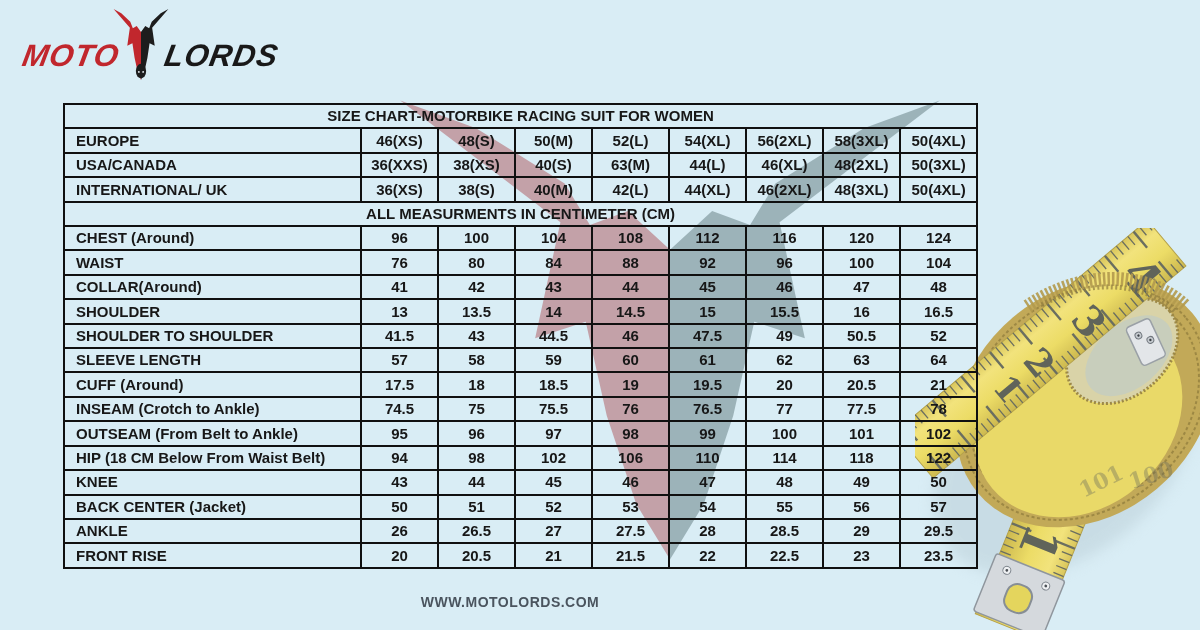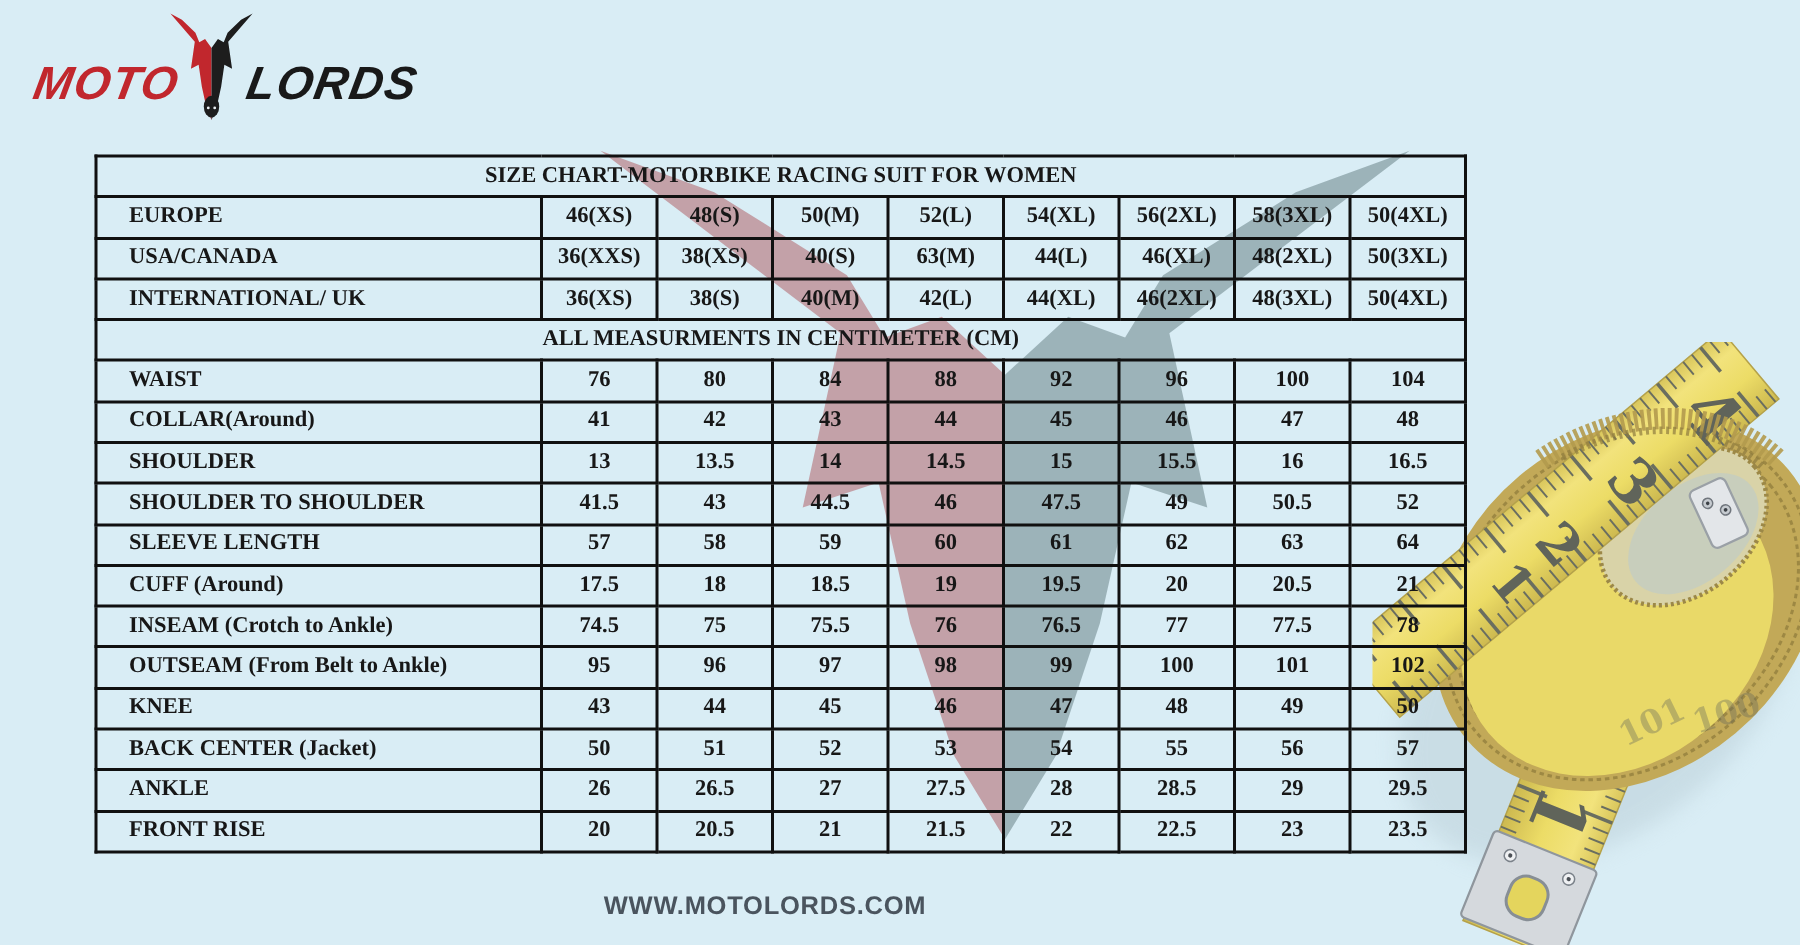--- a/index.html
+++ b/index.html
@@ -11,38 +11,38 @@
   
   .logo{position:absolute;left:22px;top:8px;display:flex;align-items:flex-end;z-index:5;}
   .logo .word{
     font-style:italic;font-weight:700;font-size:31px;letter-spacing:1px;
     transform:skewX(-10deg);padding-bottom:10px;line-height:1;
   }
   .logo .bull{margin:0 -7px;}
   
   table.chart{
     position:absolute;left:63px;top:103px;width:914px;height:466px;
-    border-collapse:collapse;table-layout:fixed;z-index:3;font-family:Liberation Serif, serif;
+    border-collapse:collapse;table-layout:fixed;z-index:3;
   }
   table.chart td{
     border:2px solid #101010;color:#171717;background:transparent;
     font-size:15px;font-weight:600;text-align:center;vertical-align:middle;
     padding:0;line-height:1.05;white-space:nowrap;overflow:hidden;
   }
-  table.chart td.lbl{text-align:left;padding-left:21px;}
+  table.chart td.lbl{text-align:left;padding-left:11px;}
   table.chart td.hdr{font-weight:700;}
   
   .watermark{position:absolute;left:375px;top:95px;width:590px;height:470px;z-index:2;pointer-events:none;}
   
   .tape{position:absolute;left:915px;top:228px;width:285px;height:402px;z-index:1;}
   .tape text{font-family:"DejaVu Serif",serif;font-weight:700;fill:#60645a;}
   
   .footer{
     position:absolute;left:60px;top:594px;width:900px;text-align:center;z-index:4;
-    font-size:17px;font-weight:700;letter-spacing:.5px;color:#4a545e;
+    font-size:14px;font-weight:700;letter-spacing:.5px;color:#4a545e;
   }
 </style>
 </head>
 <body>
 
 <div class="stage">
 
   <svg class="tape" viewBox="0 0 285 402" aria-hidden="true">
     <defs>
       <filter id="blur7" x="-40%" y="-40%" width="180%" height="180%">
@@ -299,20 +299,31 @@
           <td class="val">42(L)</td>
           <td class="val">44(XL)</td>
           <td class="val">46(2XL)</td>
           <td class="val">48(3XL)</td>
           <td class="val">50(4XL)</td>
         </tr>
         <tr>
           <td colspan="9" class="hdr">ALL MEASURMENTS IN CENTIMETER (CM)</td>
         </tr>
         <tr>
+          <td class="lbl">CHEST (Around)</td>
+          <td class="val">96</td>
+          <td class="val">100</td>
+          <td class="val">104</td>
+          <td class="val">108</td>
+          <td class="val">112</td>
+          <td class="val">116</td>
+          <td class="val">120</td>
+          <td class="val">124</td>
+        </tr>
+        <tr>
           <td class="lbl">WAIST</td>
           <td class="val">76</td>
           <td class="val">80</td>
           <td class="val">84</td>
           <td class="val">88</td>
           <td class="val">92</td>
           <td class="val">96</td>
           <td class="val">100</td>
           <td class="val">104</td>
         </tr>
@@ -387,20 +398,31 @@
           <td class="val">95</td>
           <td class="val">96</td>
           <td class="val">97</td>
           <td class="val">98</td>
           <td class="val">99</td>
           <td class="val">100</td>
           <td class="val">101</td>
           <td class="val">102</td>
         </tr>
         <tr>
+          <td class="lbl">HIP (18 CM Below From Waist Belt)</td>
+          <td class="val">94</td>
+          <td class="val">98</td>
+          <td class="val">102</td>
+          <td class="val">106</td>
+          <td class="val">110</td>
+          <td class="val">114</td>
+          <td class="val">118</td>
+          <td class="val">122</td>
+        </tr>
+        <tr>
           <td class="lbl">KNEE</td>
           <td class="val">43</td>
           <td class="val">44</td>
           <td class="val">45</td>
           <td class="val">46</td>
           <td class="val">47</td>
           <td class="val">48</td>
           <td class="val">49</td>
           <td class="val">50</td>
         </tr>

